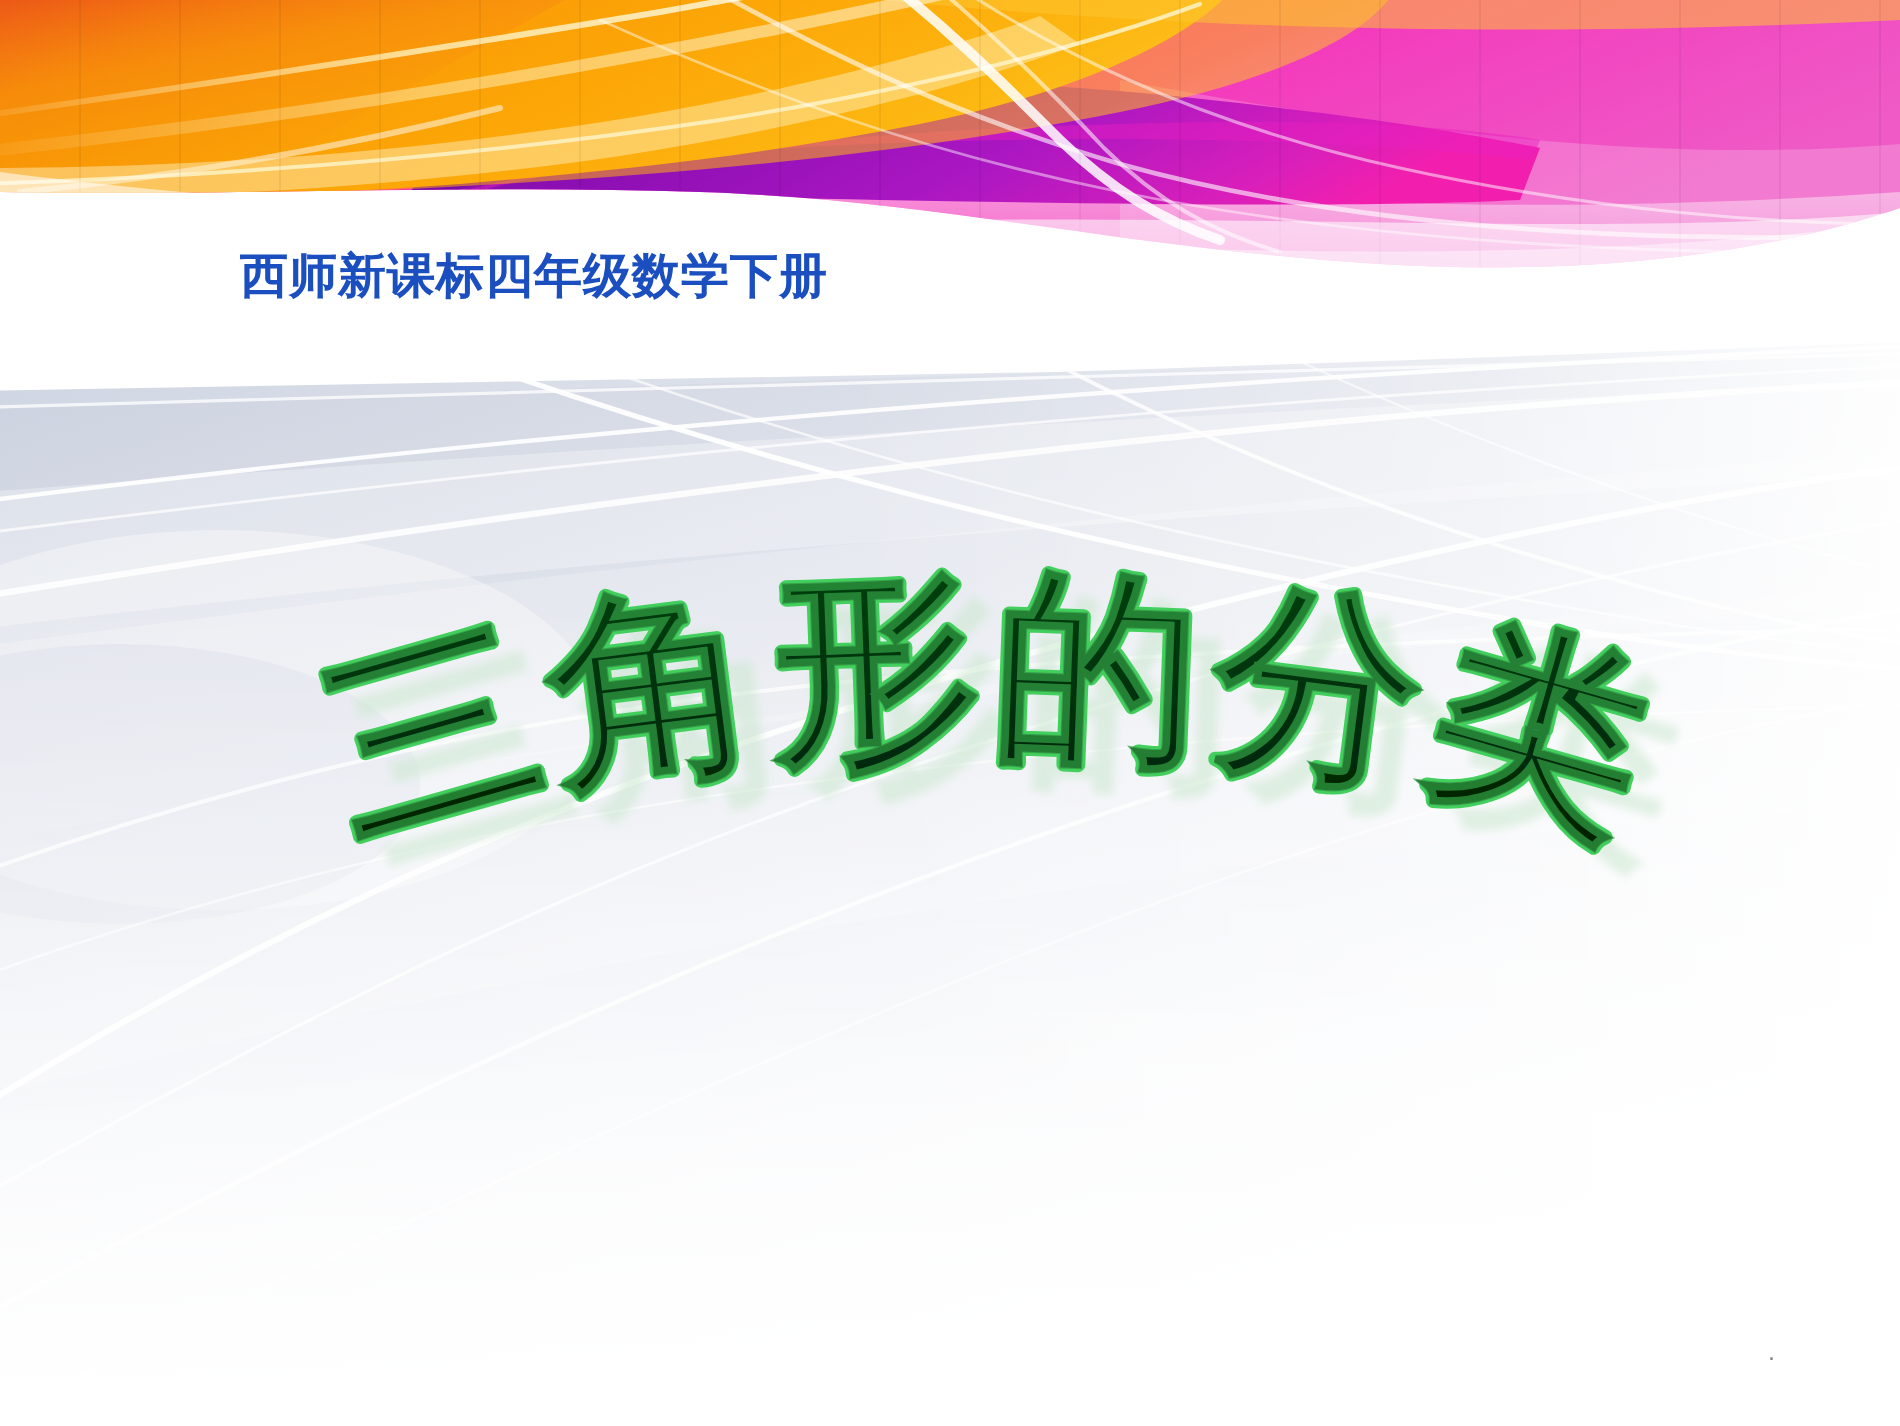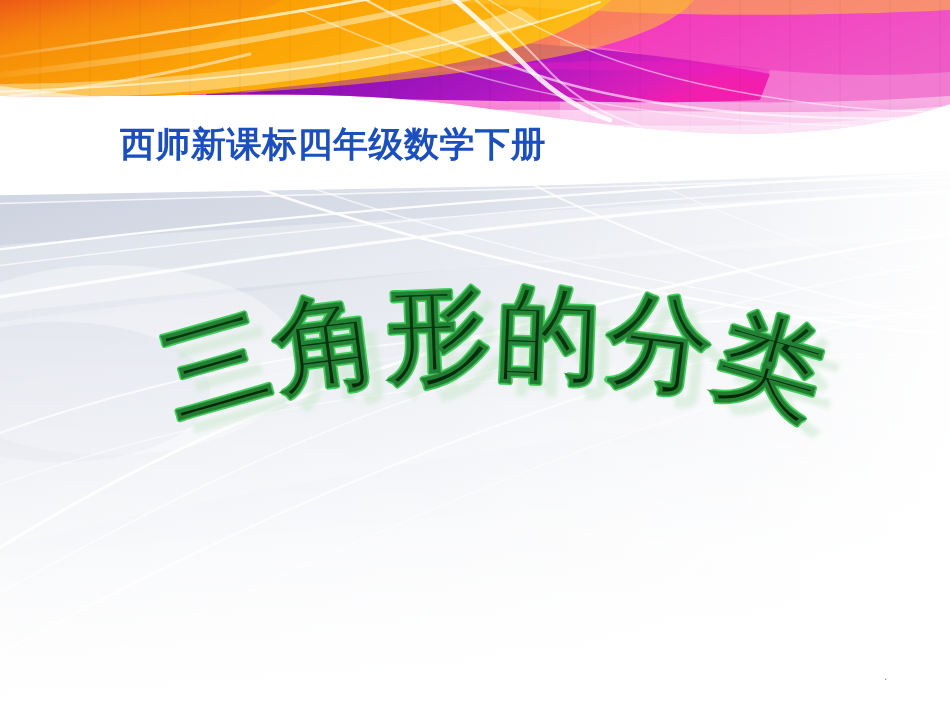--- a/index.html
+++ b/index.html
@@ -35,21 +35,21 @@
     height: 713px;
     display: block;
   }
 
   
   #subtitle {
     position: absolute;
     left: 120px;
     top: 126px;
     font-family: "DejaVu Sans", "Liberation Sans", sans-serif;
-    font-size: 35px;
+    font-size: 24px;
     font-weight: bold;
     letter-spacing: 0.5px;
     line-height: 1.05;
     color: #1b4fbf;
     white-space: nowrap;
     z-index: 40;
   }
 
   
   #title-wrap {

